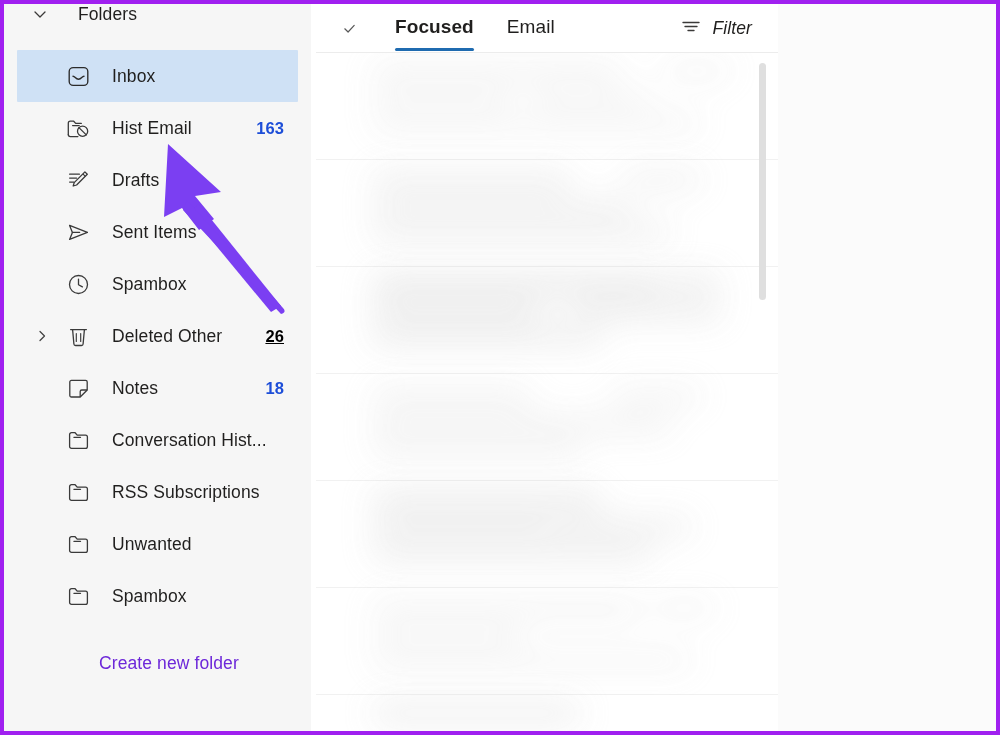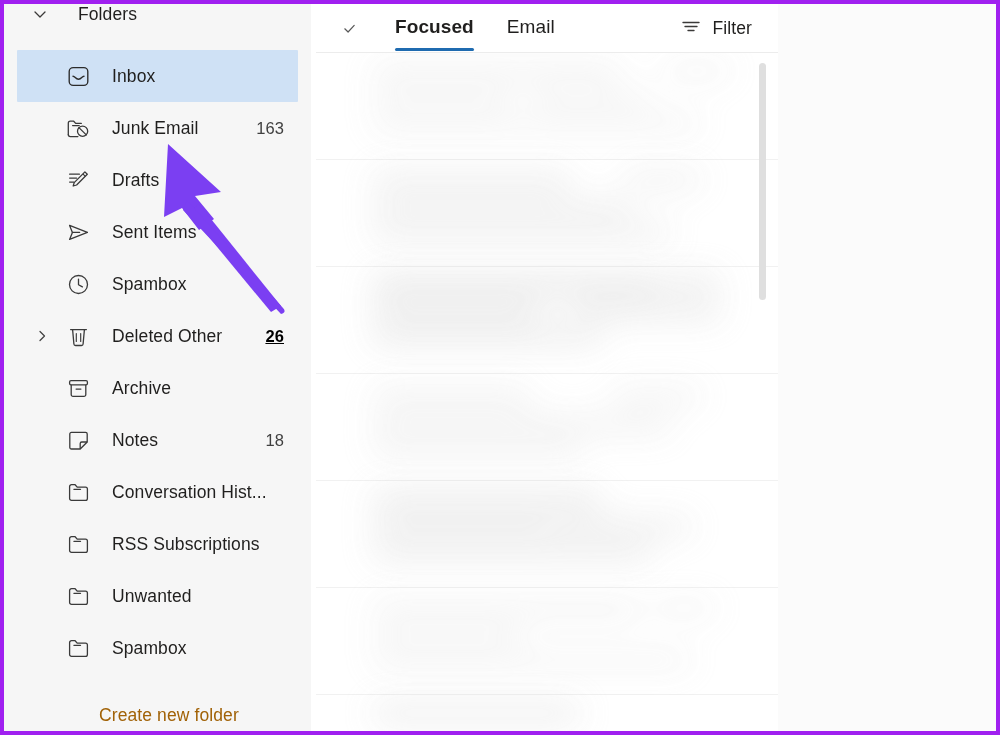--- a/index.html
+++ b/index.html
@@ -79,34 +79,35 @@
     margin-left: 22px;
     font-size: 17.5px;
     color: #201f1e;
     white-space: nowrap;
     letter-spacing: 0.1px;
   }
   .row-count {
     margin-left: auto;
     margin-right: 14px;
     font-size: 16.5px;
-    color: #404040;
-    letter-spacing: 0.1px;
+    color: #1d4ed8;
+    letter-spacing: 0.1px;
+    font-weight: bold;
   }
   .row-count.accent { color: #000000; font-weight: 600; text-decoration: underline; }
 
   .create-folder {
     display: flex;
     align-items: center;
     height: 50px;
     padding-left: 95px;
   }
   .create-folder span {
     font-size: 17.5px;
-    color: #a16207;
+    color: #6d28d9;
     letter-spacing: 0.1px;
     margin-top: 33px;
   }
 
   
   #gap {
     position: absolute;
     left: 307px; top: 0;
     width: 5px; height: 727px;
     background: #ffffff;
@@ -157,20 +158,21 @@
     margin-left: auto;
     margin-right: 26px;
     display: flex;
     align-items: center;
     gap: 11px;
   }
   .filter-btn .flabel {
     font-size: 17.5px;
     color: #201f1e;
     letter-spacing: 0.1px;
+    font-style: italic;
   }
 
   
   #msglist {
     position: absolute;
     left: 0; top: 49px;
     right: 0; bottom: 0;
     background: #ffffff;
     overflow: hidden;
   }
@@ -253,21 +255,21 @@
         <div class="folder-row">
           <span class="row-icon">
             <svg width="24" height="23" viewBox="0 0 24 23" fill="none">
               <path d="M2.3 17.6 V6.2 a2 2 0 0 1 2-2 h3.4 l2 2.2 h5.6" stroke="#3a3a3a" stroke-width="1.3" stroke-linecap="round" stroke-linejoin="round"></path>
               <path d="M2.3 17.6 a2 2 0 0 0 2 2 h7.6" stroke="#3a3a3a" stroke-width="1.3" stroke-linecap="round"></path>
               <path d="M6.6 8.6 h6.6" stroke="#3a3a3a" stroke-width="1.3" stroke-linecap="round"></path>
               <circle cx="16.6" cy="14.2" r="5.1" stroke="#3a3a3a" stroke-width="1.3"></circle>
               <path d="M12.9 10.6 L20.3 17.9" stroke="#3a3a3a" stroke-width="1.3" stroke-linecap="round"></path>
             </svg>
           </span>
-          <span class="row-label">Junk Email</span>
+          <span class="row-label">Hist Email</span>
           <span class="row-count">163</span>
         </div>
         <div class="folder-row">
           <span class="row-icon">
             <svg width="23" height="23" viewBox="0 0 23 23" fill="none">
               <path d="M2.6 5.2 H12.4" stroke="#3a3a3a" stroke-width="1.25" stroke-linecap="round"></path>
               <path d="M2.6 9.1 H9.6" stroke="#3a3a3a" stroke-width="1.25" stroke-linecap="round"></path>
               <path d="M2.6 13 H6.8" stroke="#3a3a3a" stroke-width="1.25" stroke-linecap="round"></path>
               <path d="M17.9 2.9 L20.3 5.3 L9.6 16 L6.2 17 L7.2 13.6 Z" stroke="#3a3a3a" stroke-width="1.3" stroke-linejoin="round"></path>
               <path d="M15.9 4.9 L18.3 7.3" stroke="#3a3a3a" stroke-width="1.2"></path>
@@ -301,30 +303,20 @@
           </span>
           <span class="row-icon">
             <svg width="23" height="23" viewBox="0 0 23 23" fill="none">
               <path d="M3.6 4.6 H19.4" stroke="#3a3a3a" stroke-width="1.3" stroke-linecap="round"></path>
               <path d="M5.6 4.6 L6.9 19 a1.6 1.6 0 0 0 1.6 1.5 h6 a1.6 1.6 0 0 0 1.6 -1.5 L17.4 4.6" stroke="#3a3a3a" stroke-width="1.3" stroke-linejoin="round"></path>
               <path d="M9.3 8.6 V16.4 M13.7 8.6 V16.4" stroke="#3a3a3a" stroke-width="1.15" stroke-linecap="round"></path>
             </svg>
           </span>
           <span class="row-label">Deleted Other</span>
           <span class="row-count accent">26</span>
-        </div>
-        <div class="folder-row">
-          <span class="row-icon">
-            <svg width="23" height="23" viewBox="0 0 23 23" fill="none">
-              <rect x="2.6" y="3.6" width="17.8" height="4.2" rx="1.4" stroke="#3a3a3a" stroke-width="1.3"></rect>
-              <path d="M4.2 7.8 V17.6 a1.8 1.8 0 0 0 1.8 1.8 h11 a1.8 1.8 0 0 0 1.8 -1.8 V7.8" stroke="#3a3a3a" stroke-width="1.3" stroke-linejoin="round"></path>
-              <path d="M9.1 12.1 H13.9" stroke="#3a3a3a" stroke-width="1.3" stroke-linecap="round"></path>
-            </svg>
-          </span>
-          <span class="row-label">Archive</span>
         </div>
         <div class="folder-row">
           <span class="row-icon">
             <svg width="23" height="23" viewBox="0 0 23 23" fill="none">
               <path d="M4.4 3.4 H18.6 a1.6 1.6 0 0 1 1.6 1.6 V13 L13.2 20 H4.4 a1.6 1.6 0 0 1 -1.6 -1.6 V5 a1.6 1.6 0 0 1 1.6 -1.6 Z" stroke="#3a3a3a" stroke-width="1.3" stroke-linejoin="round"></path>
               <path d="M20.2 13 H14.8 a1.6 1.6 0 0 0 -1.6 1.6 V20" stroke="#3a3a3a" stroke-width="1.3" stroke-linejoin="round"></path>
             </svg>
           </span>
           <span class="row-label">Notes</span>
           <span class="row-count">18</span>

